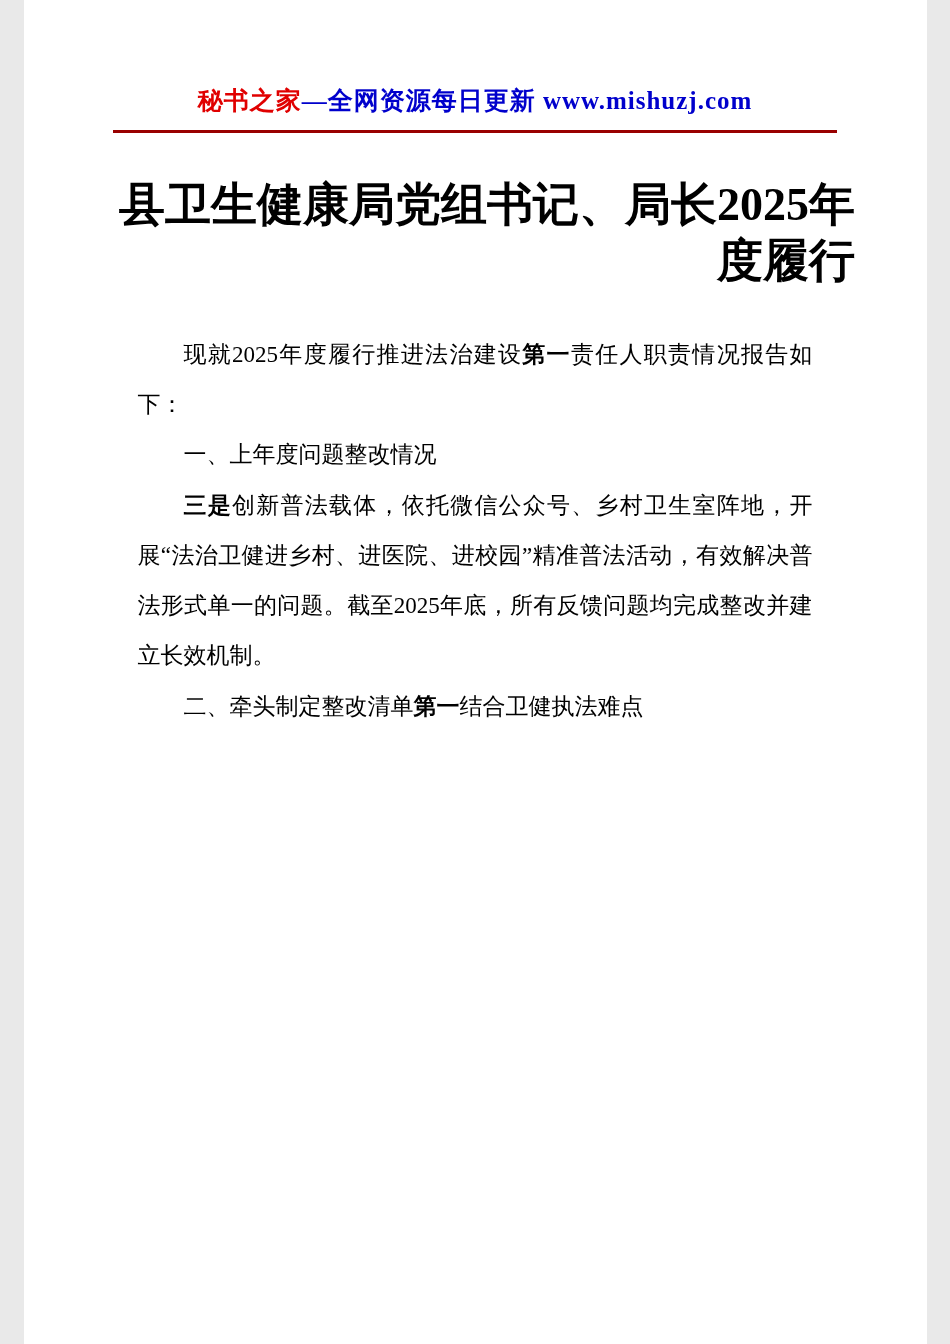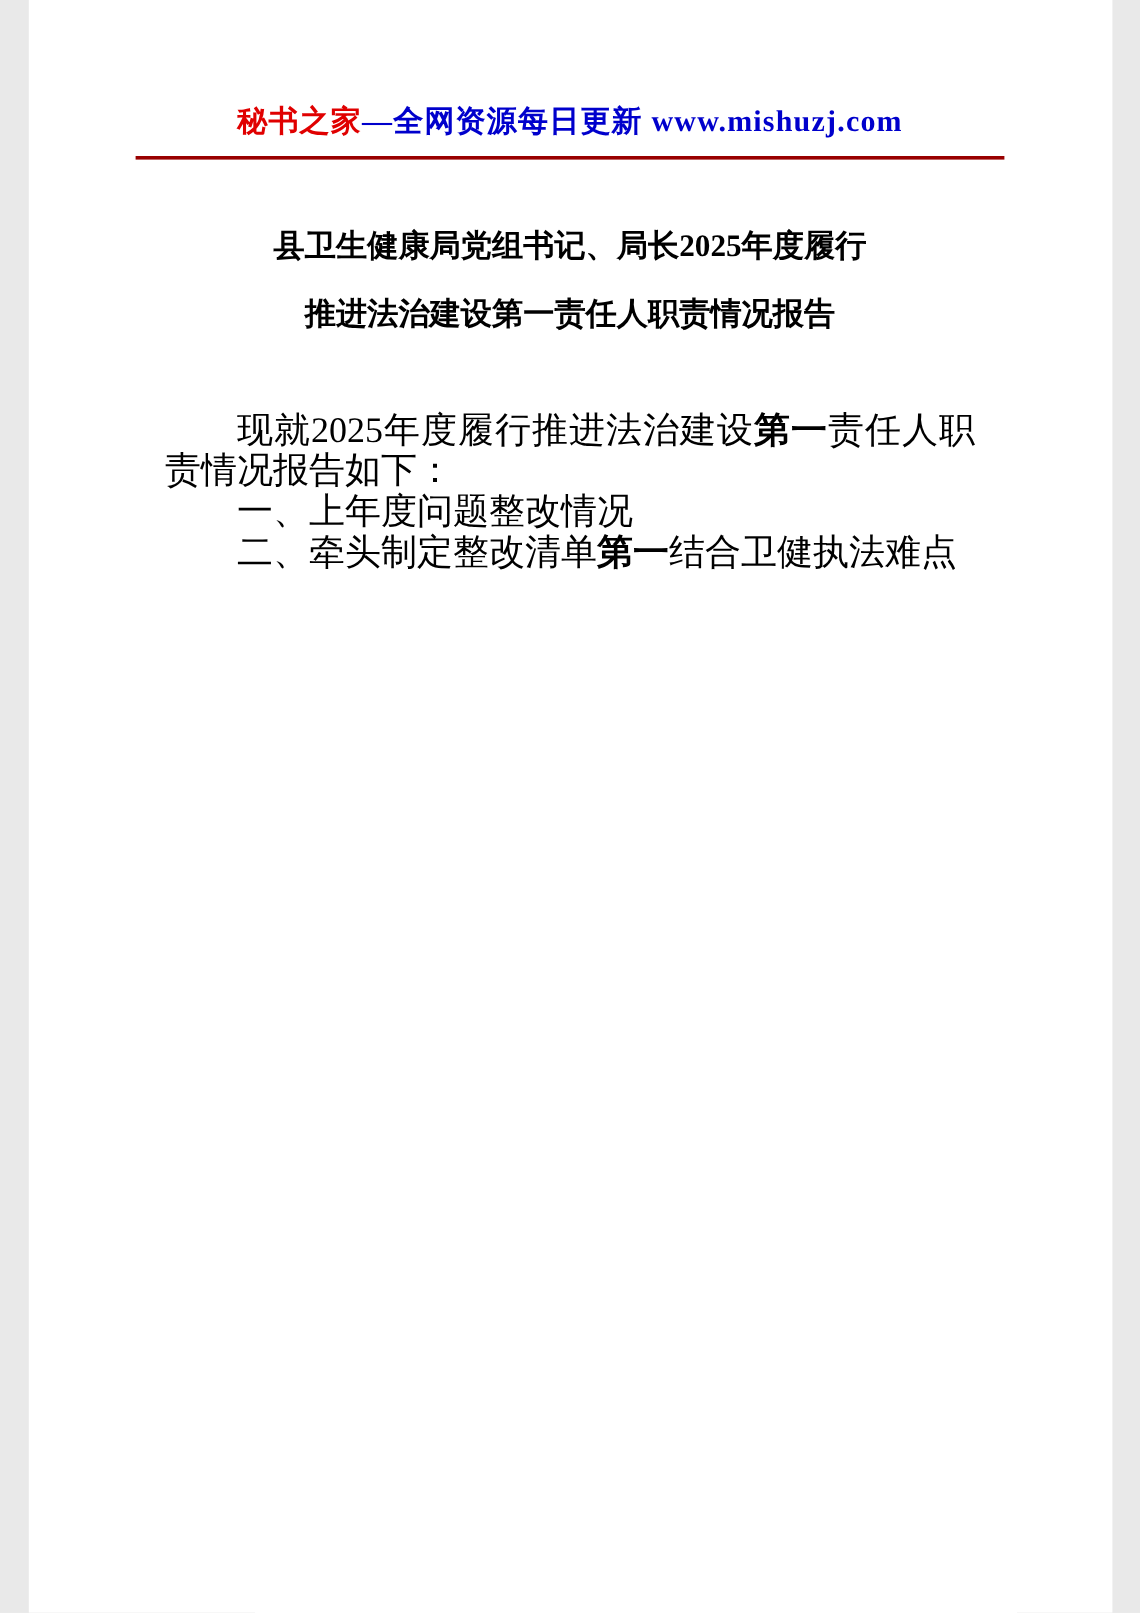--- a/index.html
+++ b/index.html
@@ -33,33 +33,33 @@
     width: 724px;
     height: 3px;
     margin: 13px auto 0;
     background: var(--divider-red, #990000);
   }
 
   
   .doc-title {
     margin: 44px auto 0;
     width: 760px;
-    text-align: center;
-    font-size: 26px;
+    text-align: right;
+    font-size: 46px;
     line-height: 56px;
     font-weight: bold;
     color: var(--text, #000000);
   }
   .title-line { display: block; }
 
   
   .doc-body {
-    margin: 52px 114px 0;
-    font-size: 30px;
-    line-height: 34px;
+    margin: 40px 114px 0;
+    font-size: 23px;
+    line-height: 50px;
     text-align: justify;
   }
   .doc-body p {
     text-indent: 2em;
     margin: 0;
   }
   .run { }
   .b, .heavy {
     font-weight: bold;
     font-family: "Liberation Sans", "DejaVu Sans", sans-serif;
@@ -71,30 +71,30 @@
 <div class="page">
 
   <div class="site-header">
     <span class="site-name">秘书之家</span><span class="site-tagline">—全网资源每日更新 </span><span class="site-url">www.mishuzj.com</span>
   </div>
 
   <div class="header-divider"></div>
 
   <h1 class="doc-title">
     <span class="title-line"><span class="run">县卫生健康局党组书记、局长2025年度履行</span></span>
-    <span class="title-line"><span class="run">推进法治建设</span><span class="run heavy">第一</span><span class="run">责任人职责情况报告</span></span>
   </h1>
 
   <div class="doc-body">
 
     <p><span class="run">现就2025年度履行推进法治建设</span><span class="run b">第一</span><span class="run">责任人职责情况报告如下：</span></p>
 
     <p><span class="run">一、上年度问题整改情况</span></p>
 
 
 
 
+    <p><span class="run b">三是</span><span class="run">创新普法载体，依托微信公众号、乡村卫生室阵地，开展“法治卫健进乡村、进医院、进校园”精准普法活动，有效解决普法形式单一的问题。截至2025年底，所有反馈问题均完成整改并建立长效机制。</span></p>
 
     <p><span class="run">二、牵头制定整改清单</span><span class="run b">第一</span><span class="run">结合卫健执法难点</span></p>
 
   </div>
 
 </div>
 
 </body></html>

